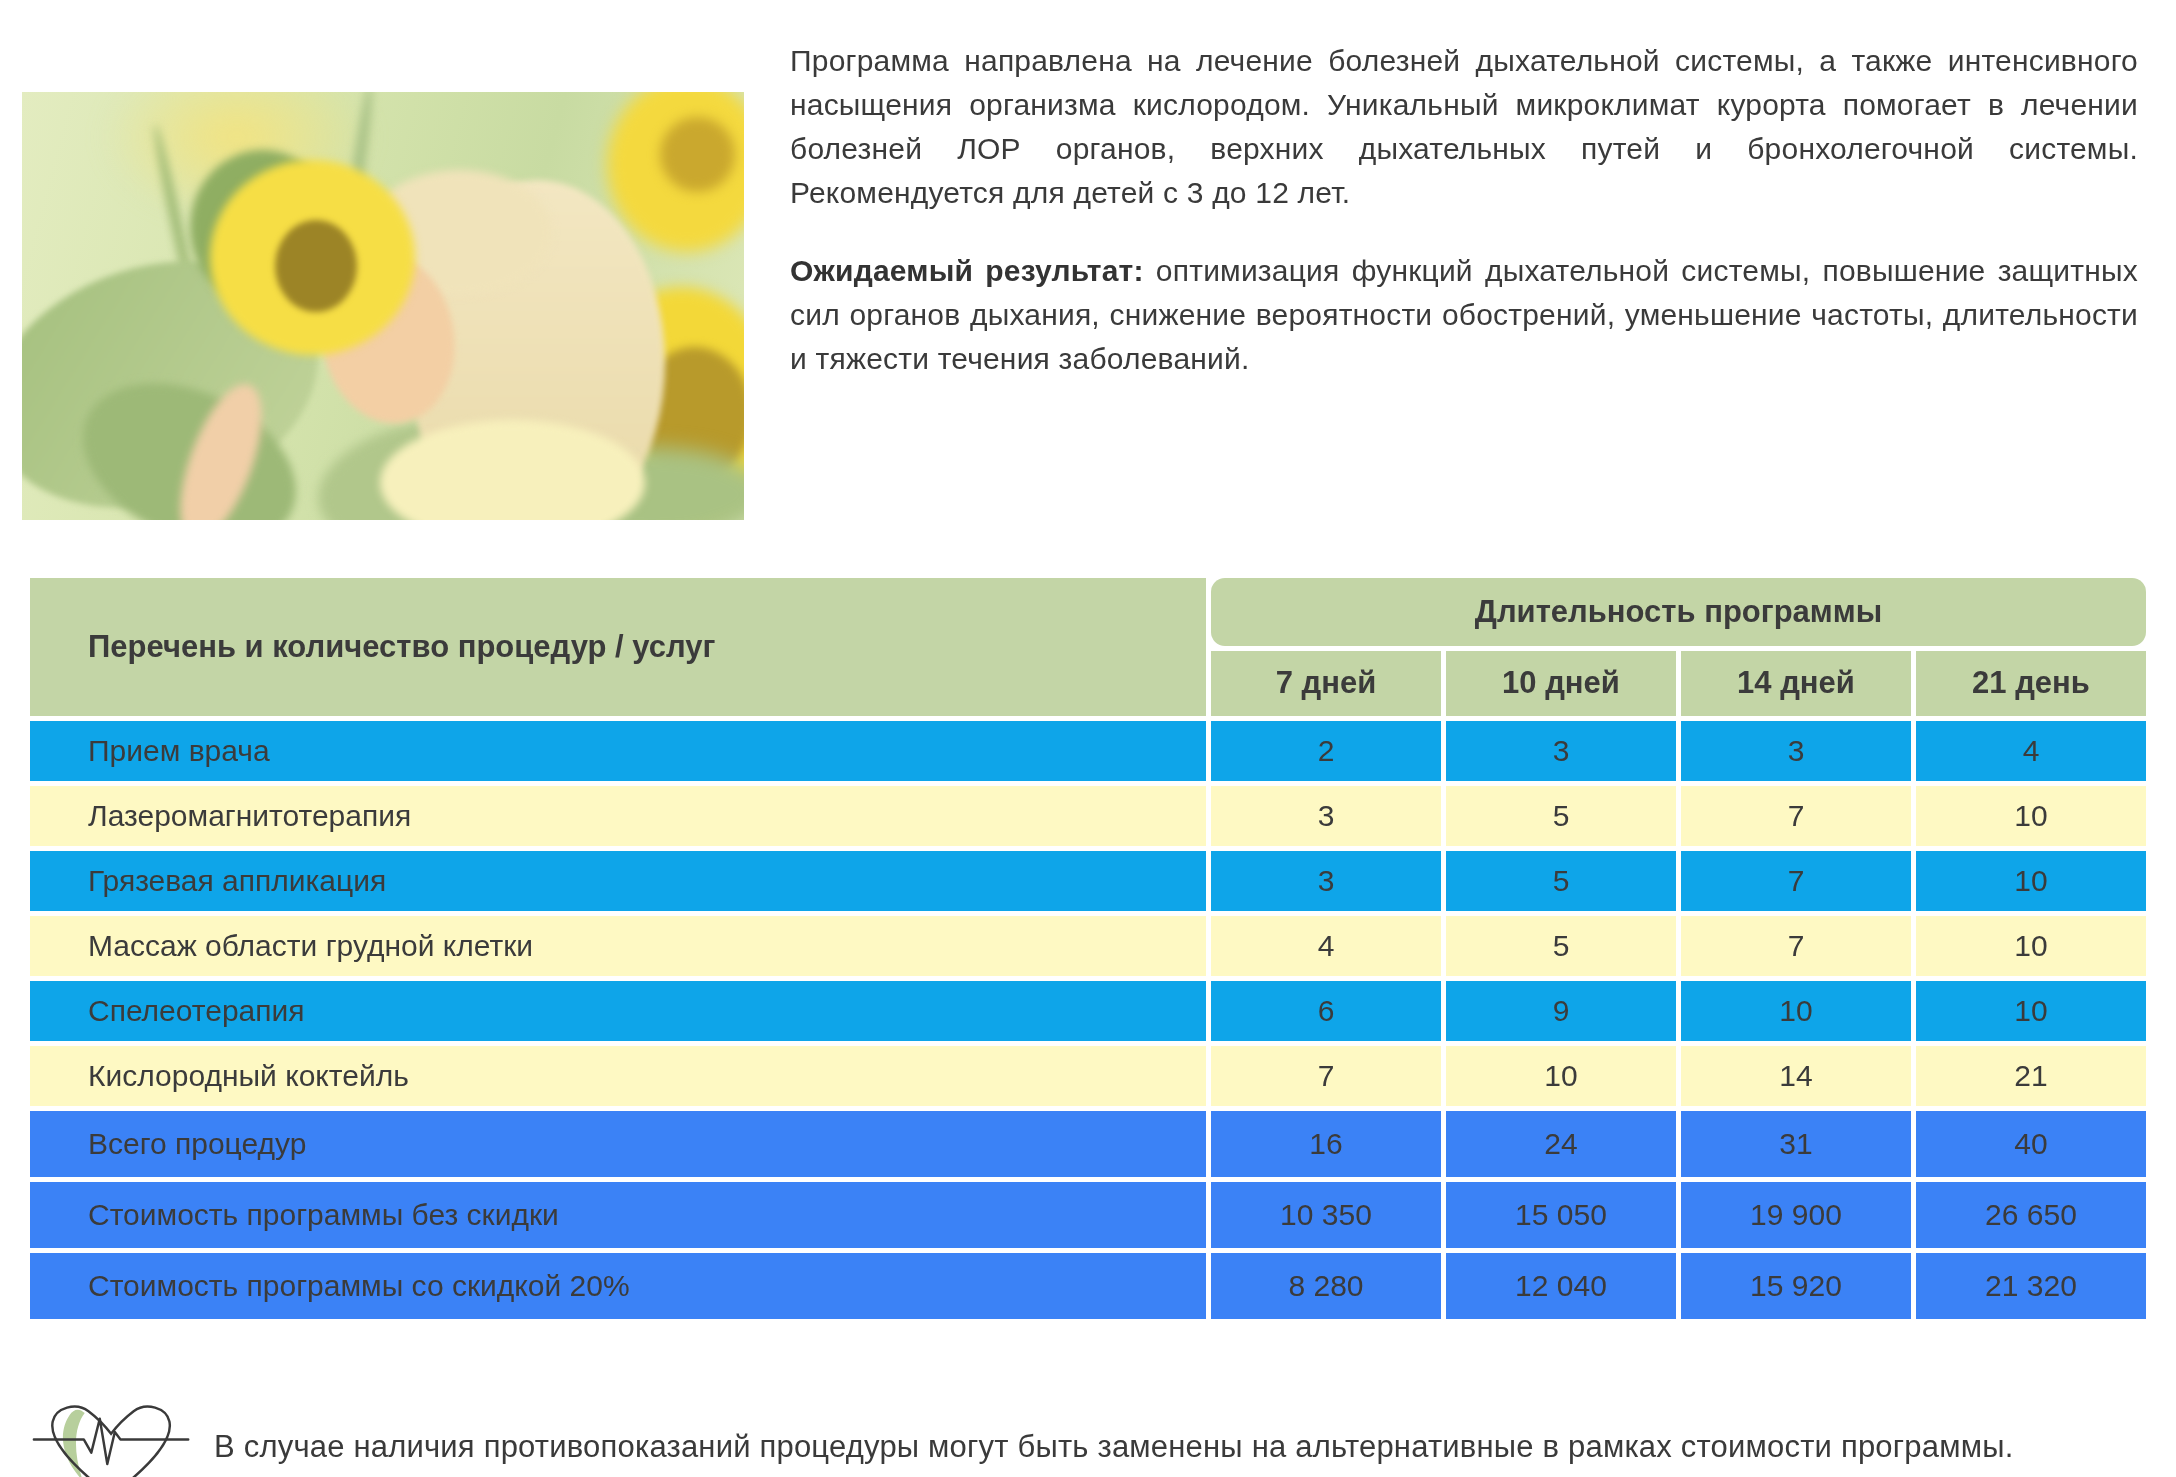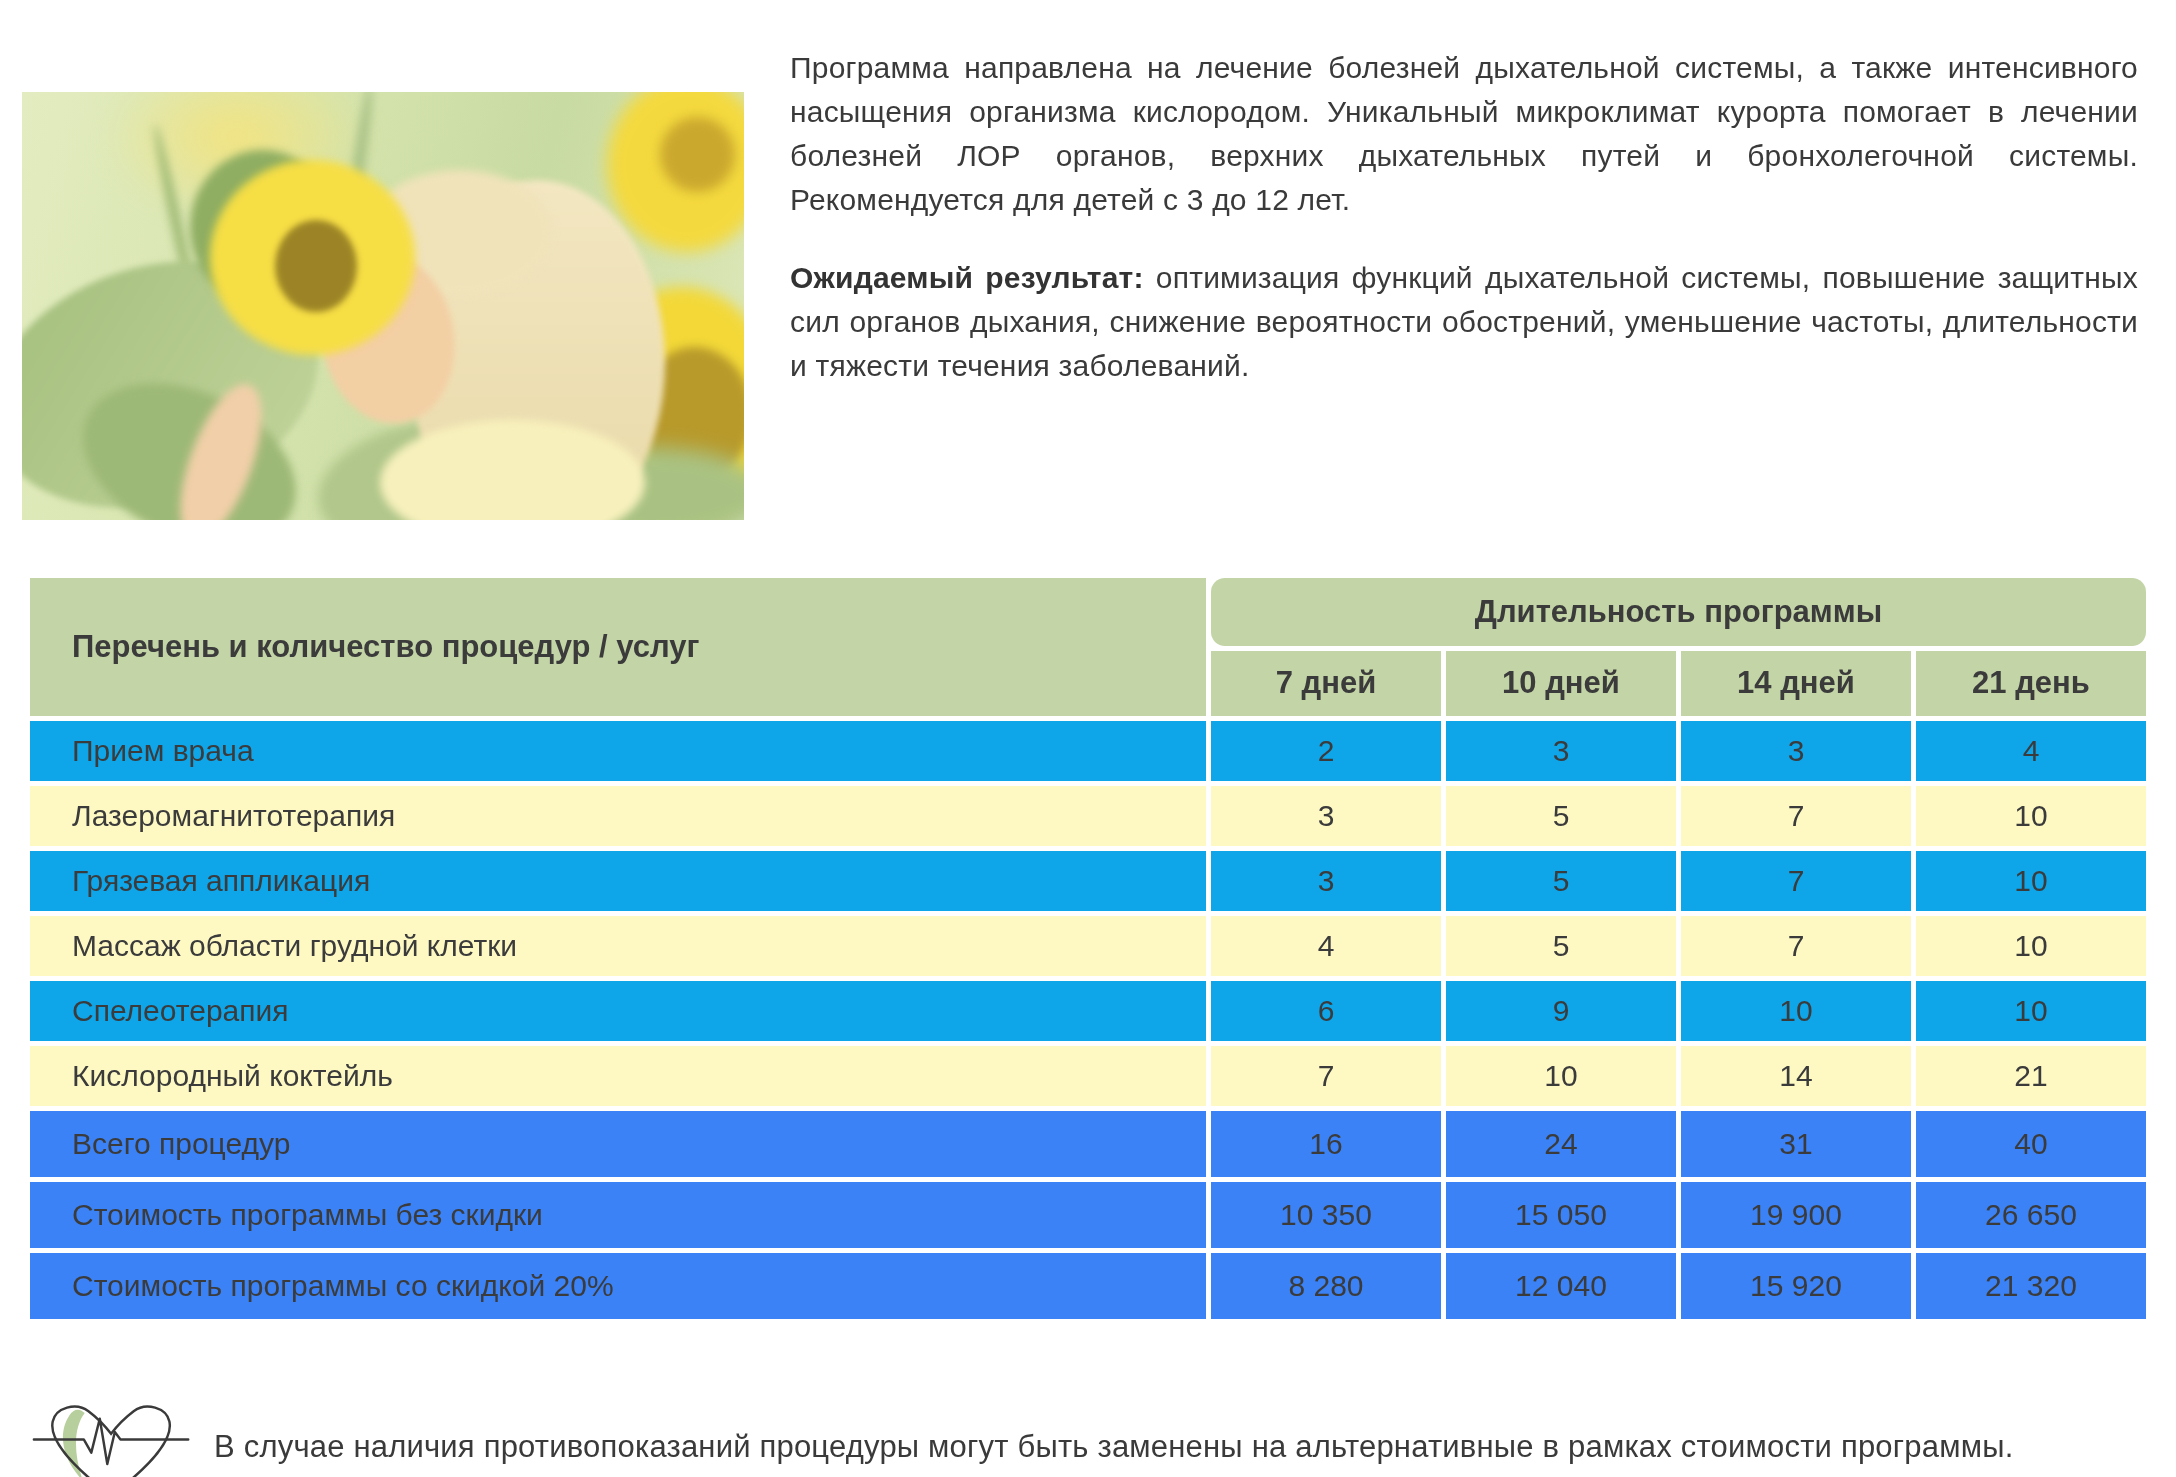--- a/index.html
+++ b/index.html
@@ -46,32 +46,32 @@
   }
   .page-title{
     font-family:"DejaVu Serif",serif;font-style:italic;
     font-size:58px;color:#33383b;transform:translateY(-16px);display:inline-block;
     letter-spacing:1px;
   }
   .para{
     font-size:30px;line-height:44px;text-align:justify;color:#3a3a3a;
     letter-spacing:.2px;
   }
-  .para1{margin-top:16px;}
+  .para1{margin-top:9px;}
   .para2{margin-top:34px;}
   .para b{color:#333;}
 
   
   .tbl-wrap{position:absolute;left:25px;top:573px;width:2126px;}
   table{border-collapse:separate;border-spacing:5px;width:100%;table-layout:fixed;}
   col.c-label{width:1176px;}
   col.c-num{width:auto;}
   th,td{font-size:30px;color:#3b3b3b;vertical-align:middle;}
   th{font-weight:bold;}
-  .cell-label{text-align:left;padding-left:42px;}
+  .cell-label{text-align:left;padding-left:58px;}
   .cell-num{text-align:center;}
   .hdr{background:#c3d5a6;}
   .hdr-left{height:136px;font-size:31px;}
   .hdr-span{height:64px;font-size:31px;text-align:center;border-radius:14px;}
   .hdr-day{height:62px;font-size:31px;text-align:center;}
   tr.light td{background:#0ea5e9;height:58px;margin-top:46px;}
   tr.mid td{background:#fef9c3;height:58px;}
   tr.dark td{background:#3b82f6;height:64px;}
   tr.bold td{font-weight:normal;}
 

